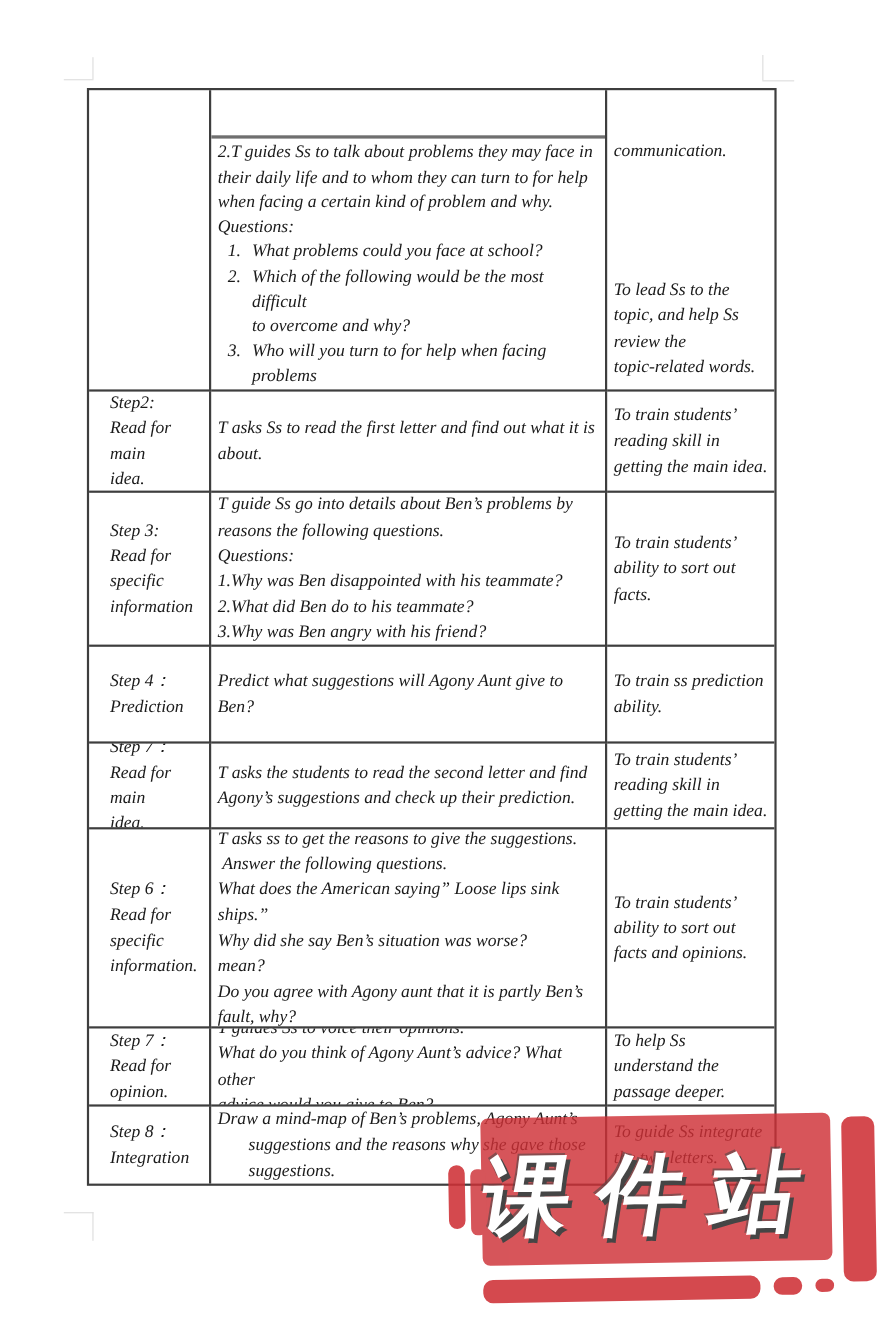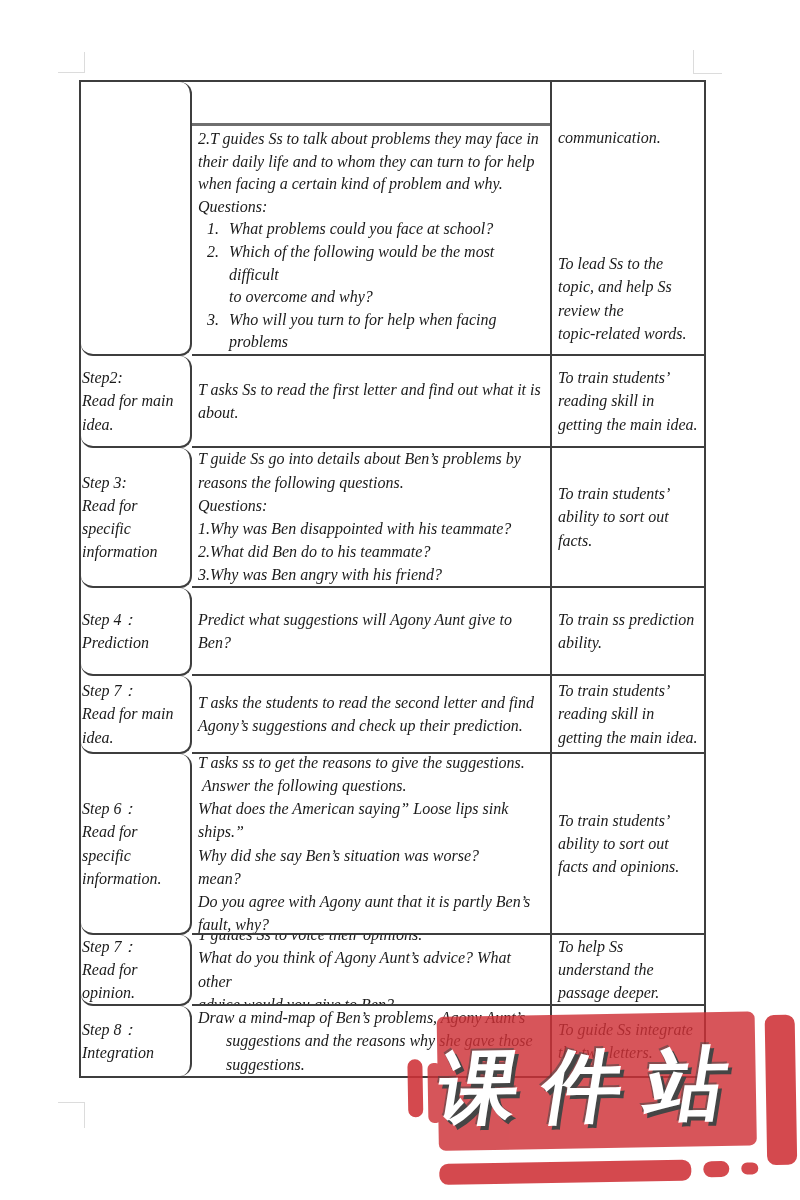--- a/index.html
+++ b/index.html
@@ -37,21 +37,21 @@
     border-right:2px solid var(--line);
     border-bottom:2px solid var(--line);
     box-sizing:border-box;
     padding:0 6px;
     display:flex;flex-direction:column;justify-content:center;
     overflow:hidden;
     font-style:italic;
   }
   .c.lastcol{border-right:none;}
   .c.lastrow{border-bottom:none;}
-  .stepcell{padding-left:1px;border-radius:12px;}
+  .stepcell{padding-left:19px;}
   
   .act1{padding:0;justify-content:flex-end;}
   .sub-empty{height:70px;border-bottom:3px solid var(--divider);flex:none;}
   .sub-body{padding:2px 6px 0;line-height:22.6px;}
   .pur1{justify-content:flex-start;padding-top:44px;}
   .pur1-gap{margin-top:103px;}
   .li{position:relative;padding-left:31px;}
   .li .num{position:absolute;left:9px;top:0;}
   .ind{padding-left:28px;}
   .ln{white-space:pre-wrap;}

